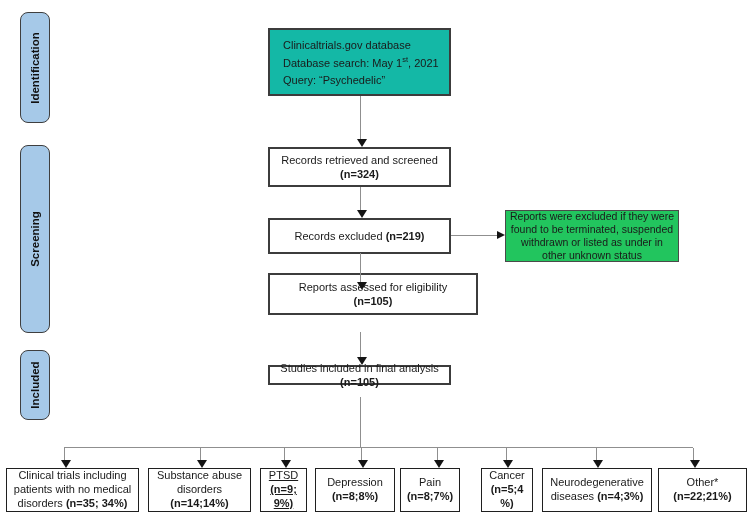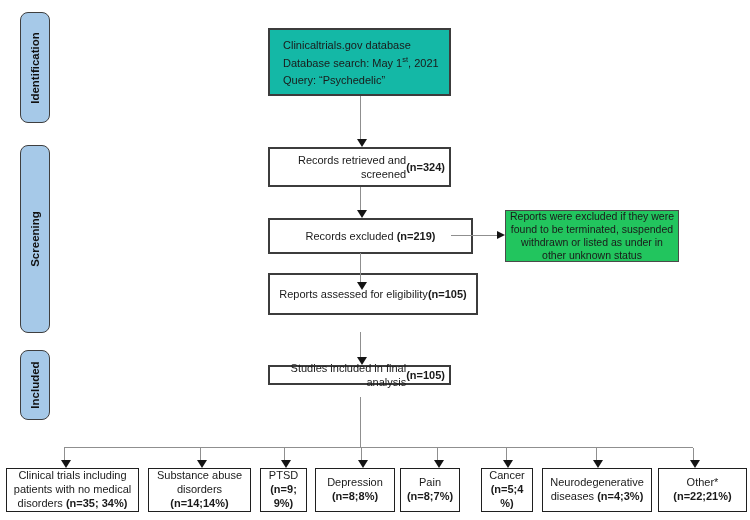--- a/index.html
+++ b/index.html
@@ -11,22 +11,22 @@
   .stage{
     position:absolute;background:#a6c9e8;border:1.6px solid #3f3f3f;border-radius:8px;
     display:flex;align-items:center;justify-content:center;box-sizing:border-box;
   }
   .stage span{
     transform:rotate(-90deg);white-space:nowrap;font-weight:bold;font-size:11.5px;color:#111;
   }
   
   .fbox{
     position:absolute;border:2px solid #3c3c3c;background:#fff;box-sizing:border-box;
-    display:flex;flex-direction:row;align-items:center;justify-content:center;
-    text-align:right;font-size:11px;line-height:1.3;padding:2px 4px;
+    display:flex;flex-direction:column;align-items:center;justify-content:center;
+    text-align:center;font-size:11px;line-height:1.3;padding:2px 4px;
   }
   .fbox .stat, .statb{font-weight:bold;}
   .tbox{
     position:absolute;border:2px solid #3c3c3c;background:#14b8a6;box-sizing:border-box;
     font-size:11px;line-height:1.55;padding:7px 8px 6px 13px;text-align:left;
   }
   .sbox{
     position:absolute;border:1.2px solid #4a4a4a;background:#22c55e;box-sizing:border-box;
     display:flex;align-items:center;justify-content:center;text-align:center;
     font-size:10.5px;line-height:1.22;padding:2px 3px;
@@ -70,21 +70,21 @@
     <div>Clinicaltrials.gov database</div>
     <div><span>Database search: May 1</span><sup>st</sup><span>, 2021</span></div>
     <div>Query: “Psychedelic”</div>
   </div>
 
   <div class="fbox" style="left:268px;top:147px;width:183px;height:40px;">
     <div>Records retrieved and screened</div>
     <div class="stat">(n=324)</div>
   </div>
 
-  <div class="fbox" style="left:268px;top:218px;width:205px;height:36px;">
+  <div class="fbox" style="left:268px;top:218px;width:183px;height:36px;">
     <div><span>Records excluded</span> <span class="statb">(n=219)</span></div>
   </div>
 
   <div class="sbox" style="left:505px;top:210px;width:174px;height:52px;">
     <div>Reports were excluded if they were found to be terminated, suspended withdrawn or listed as under in other unknown status</div>
   </div>
 
   <div class="fbox" style="left:268px;top:273px;width:210px;height:42px;">
     <div>Reports assessed for eligibility</div>
     <div class="stat">(n=105)</div>
@@ -112,21 +112,21 @@
   <div class="varrow" style="left:506px;top:448px;height:12px;"></div>
   <div class="varrow" style="left:596px;top:448px;height:12px;"></div>
   <div class="varrow" style="left:693px;top:448px;height:12px;"></div>
 
   <div class="cbox" style="left:6px;width:133px;">
     <div><span>Clinical trials including patients with no medical disorders</span> <span class="statb">(n=35; 34%)</span></div>
   </div>
   <div class="cbox" style="left:148px;width:103px;">
     <div><span>Substance abuse disorders</span> <span class="statb">(n=14;14%)</span></div>
   </div>
-  <div class="cbox" style="left:260px;width:47px;">
+  <div class="cbox" style="left:260px;width:47px;text-decoration:underline;">
     <div><span>PTSD</span> <span class="statb">(n=9; 9%)</span></div>
   </div>
   <div class="cbox" style="left:315px;width:80px;">
     <div><span>Depression</span> <span class="statb">(n=8;8%)</span></div>
   </div>
   <div class="cbox" style="left:400px;width:60px;">
     <div><span>Pain</span> <span class="statb">(n=8;7%)</span></div>
   </div>
   <div class="cbox" style="left:481px;width:52px;">
     <div><span>Cancer</span> <span class="statb">(n=5;4 %)</span></div>

